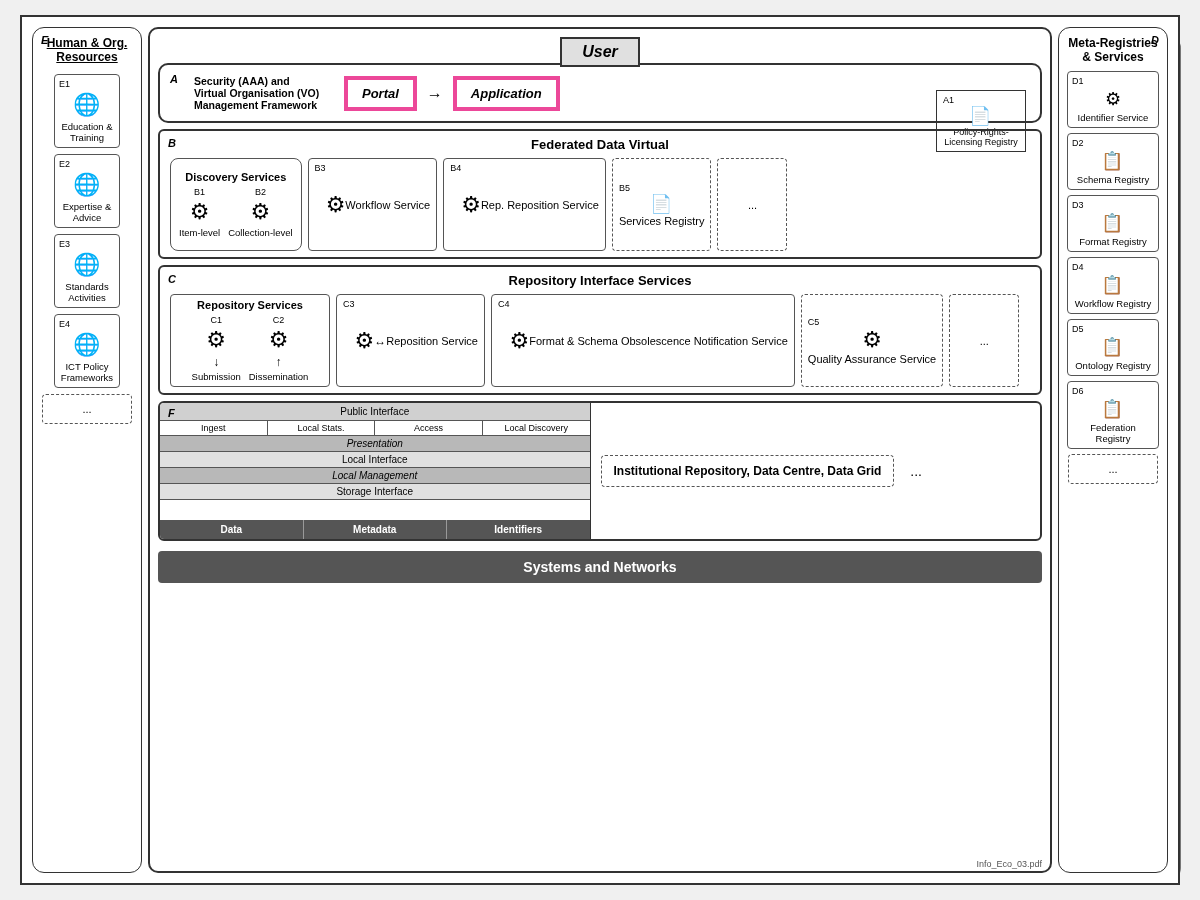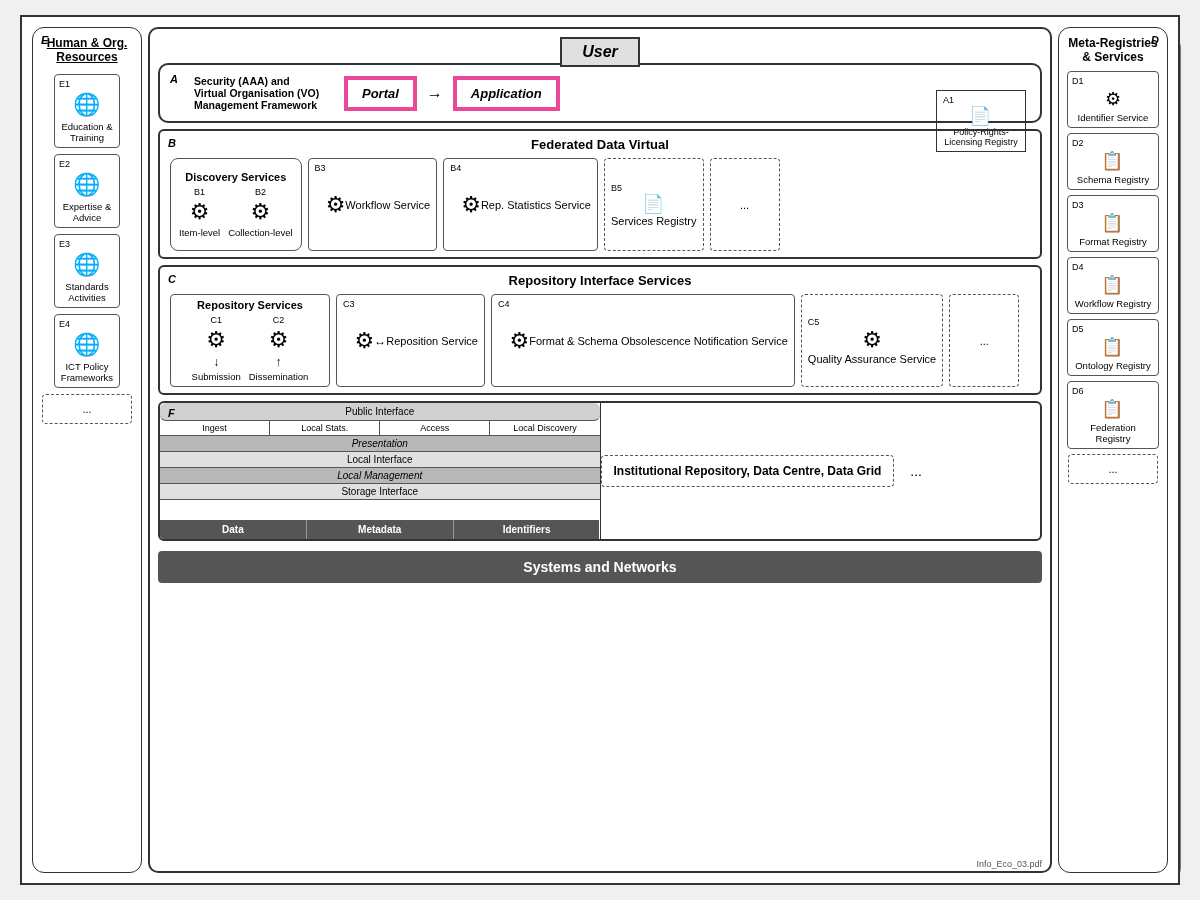--- a/index.html
+++ b/index.html
@@ -272,21 +272,20 @@
     .f-repo-col {
       flex: 1;
       border-right: 1.5px solid #333;
     }
     .f-pub-interface {
       background: #d0d0d0;
       text-align: center;
       padding: 3px;
       font-size: 10px;
       border-bottom: 1px solid #555;
-      border-radius: 6px;
     }
     .f-tabs {
       display: flex;
       border-bottom: 1px solid #555;
     }
     .f-tab {
       flex: 1;
       text-align: center;
       padding: 2px 2px;
       font-size: 9px;
@@ -335,21 +334,21 @@
       font-size: 10px;
       font-weight: bold;
       border-right: 1px solid #999;
       margin-top: 20px;
     }
     .f-data-cell:last-child { border-right: none; }
     .f-right-col {
       display: flex;
       flex-direction: row;
       align-items: center;
-      padding: 6px 0;
+      padding: 6px 10px;
       gap: 16px;
       flex: 1;
     }
     .institutional-box {
       border: 1.5px dashed #555;
       border-radius: 4px;
       padding: 8px 12px;
       text-align: center;
       font-size: 12px;
       font-weight: bold;
@@ -559,21 +558,21 @@
 
           <div class="b-service-box">
             <span class="b-service-num">B3</span>
             <span class="gear-icon">⚙</span>
             <span>Workflow Service</span>
           </div>
 
           <div class="b-service-box">
             <span class="b-service-num">B4</span>
             <span class="gear-icon">⚙</span>
-            <span>Rep. Statistics Service</span>
+            <span>Rep. Reposition Service</span>
           </div>
 
           <div class="b-dotted-box">
             <span class="b-service-num">B5</span>
             <span class="doc-icon">📄</span>
             <span>Services Registry</span>
           </div>
 
           <div class="b-dotted-box">
             <span>...</span>

